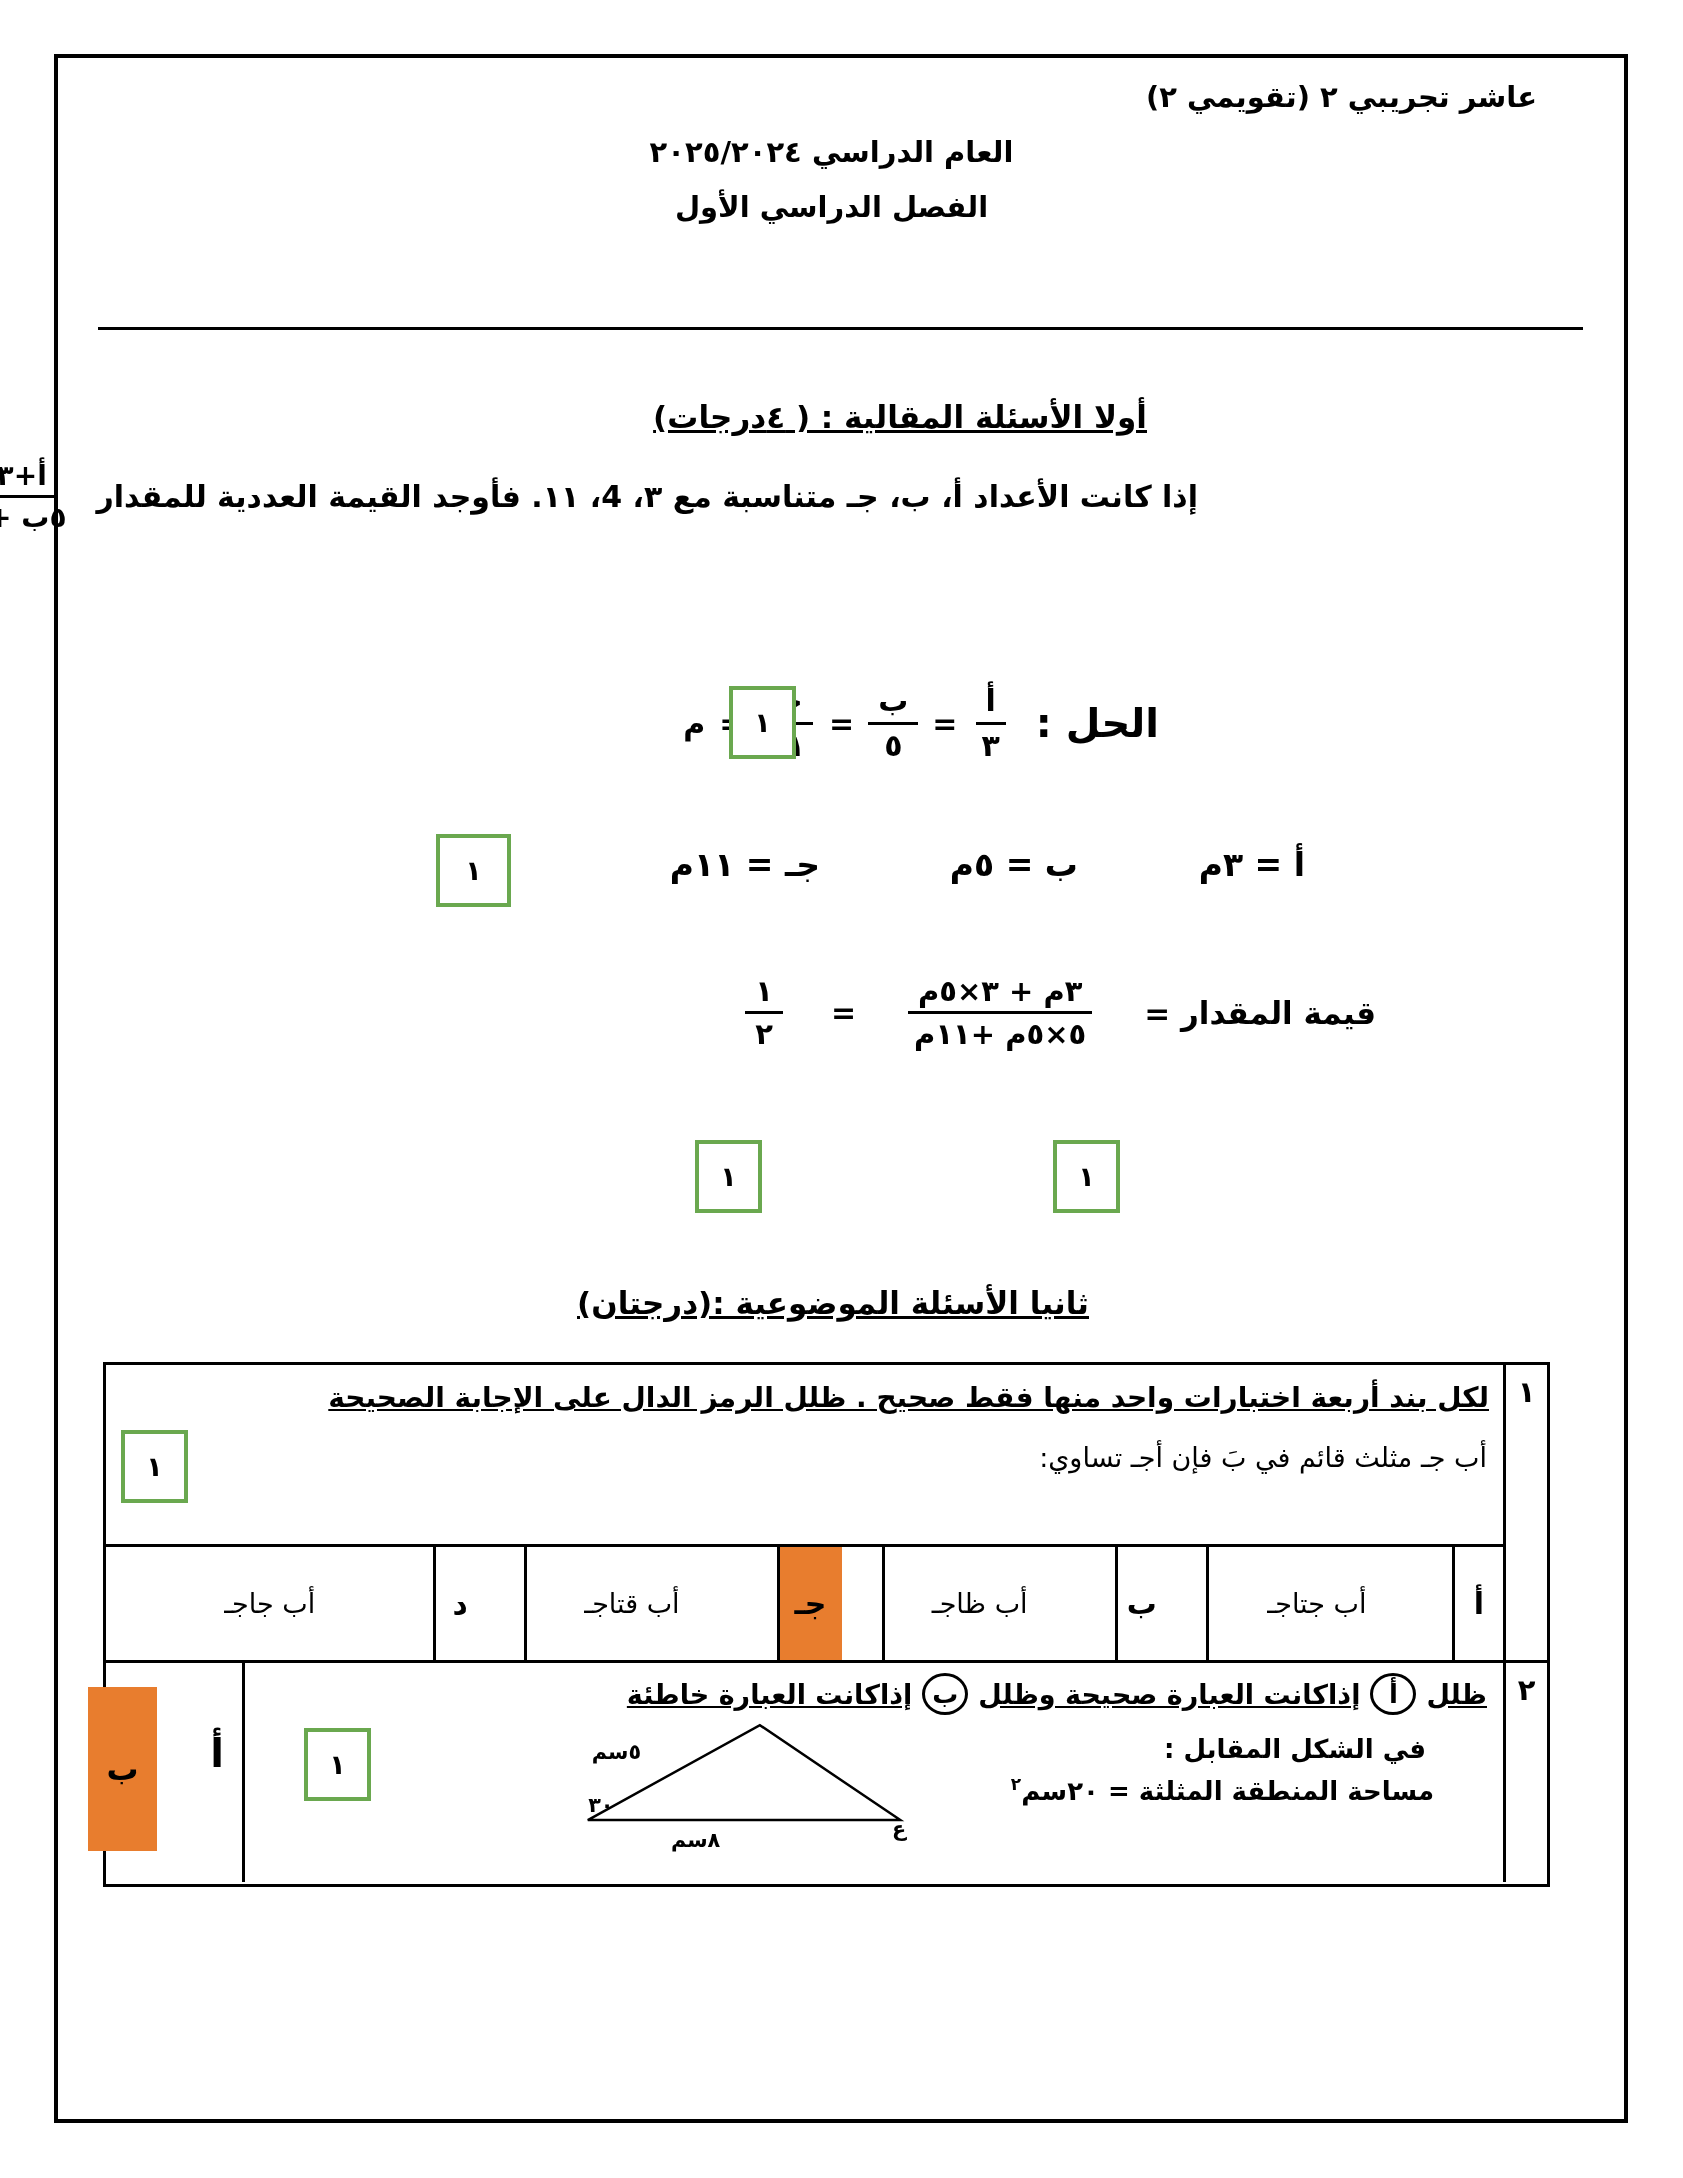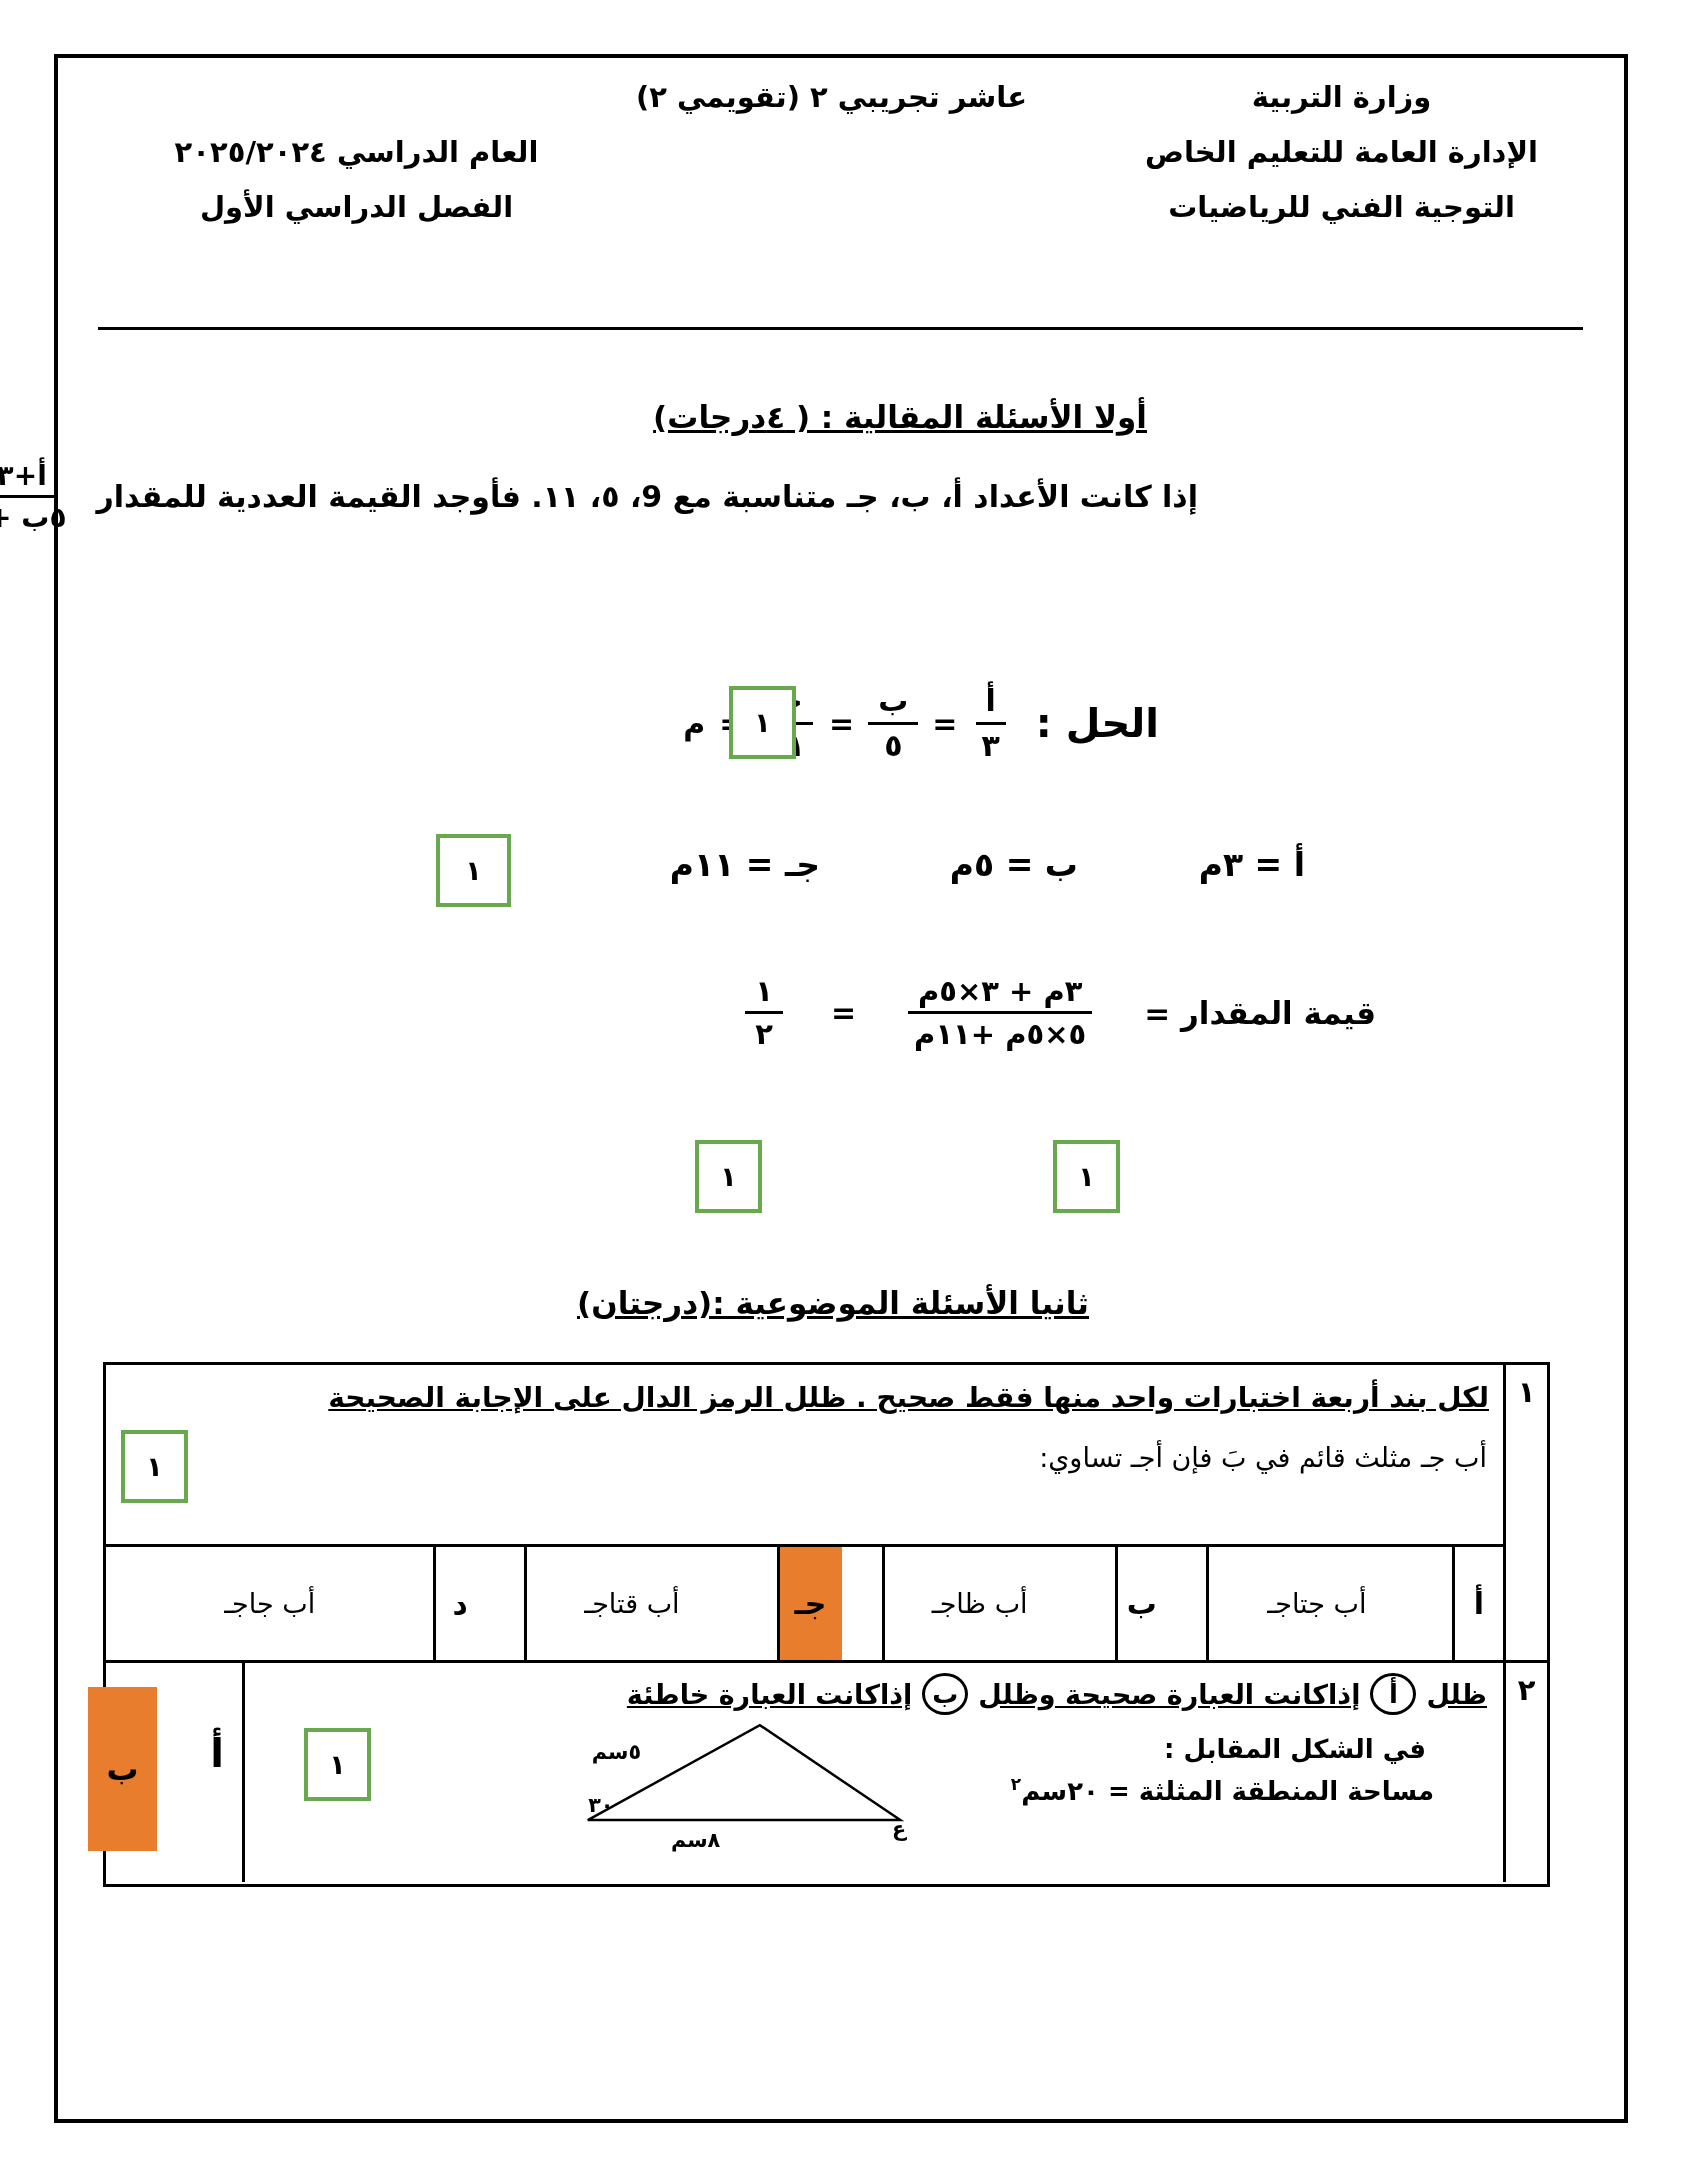--- a/index.html
+++ b/index.html
@@ -94,39 +94,34 @@
            display: flex; align-items: center; justify-content: center; font-size: 32px; font-weight: bold; z-index: 2; }
 </style>
 </head>
 <body>
 
 <div class="page">
   <div class="frame">
 
     <div class="header">
       <div>
-        <div class="hline">وزارة التربية</div>
-        <div class="hline">الإدارة العامة للتعليم الخاص</div>
-        <div class="hline">التوجية الفني للرياضيات</div>
-      </div>
-      <div>
         <div class="hline">عاشر تجريبي ٢ (تقويمي ٢)</div>
       </div>
       <div>
         <div class="hline"></div>
         <div class="hline">العام الدراسي ٢٠٢٥/٢٠٢٤</div>
         <div class="hline">الفصل الدراسي الأول</div>
       </div>
     </div>
     <div class="divider"></div>
 
     <div class="s1-title">أولا الأسئلة المقالية : ( ٤درجات)</div>
 
     <div class="question-row">
-      <span class="q-text">إذا كانت الأعداد أ، ب، جـ متناسبة مع 9، ٥، ١١. فأوجد القيمة العددية للمقدار</span>
+      <span class="q-text">إذا كانت الأعداد أ، ب، جـ متناسبة مع ٣، 4، ١١. فأوجد القيمة العددية للمقدار</span>
       <span class="frac q-frac">
         <span class="num">أ+٣ب</span>
         <span class="den">٥ب + جـ</span>
       </span>
     </div>
 
     <div class="solution-row">
       <span class="sol-label">الحل :</span>
       <span class="frac">
         <span class="num">أ</span>

